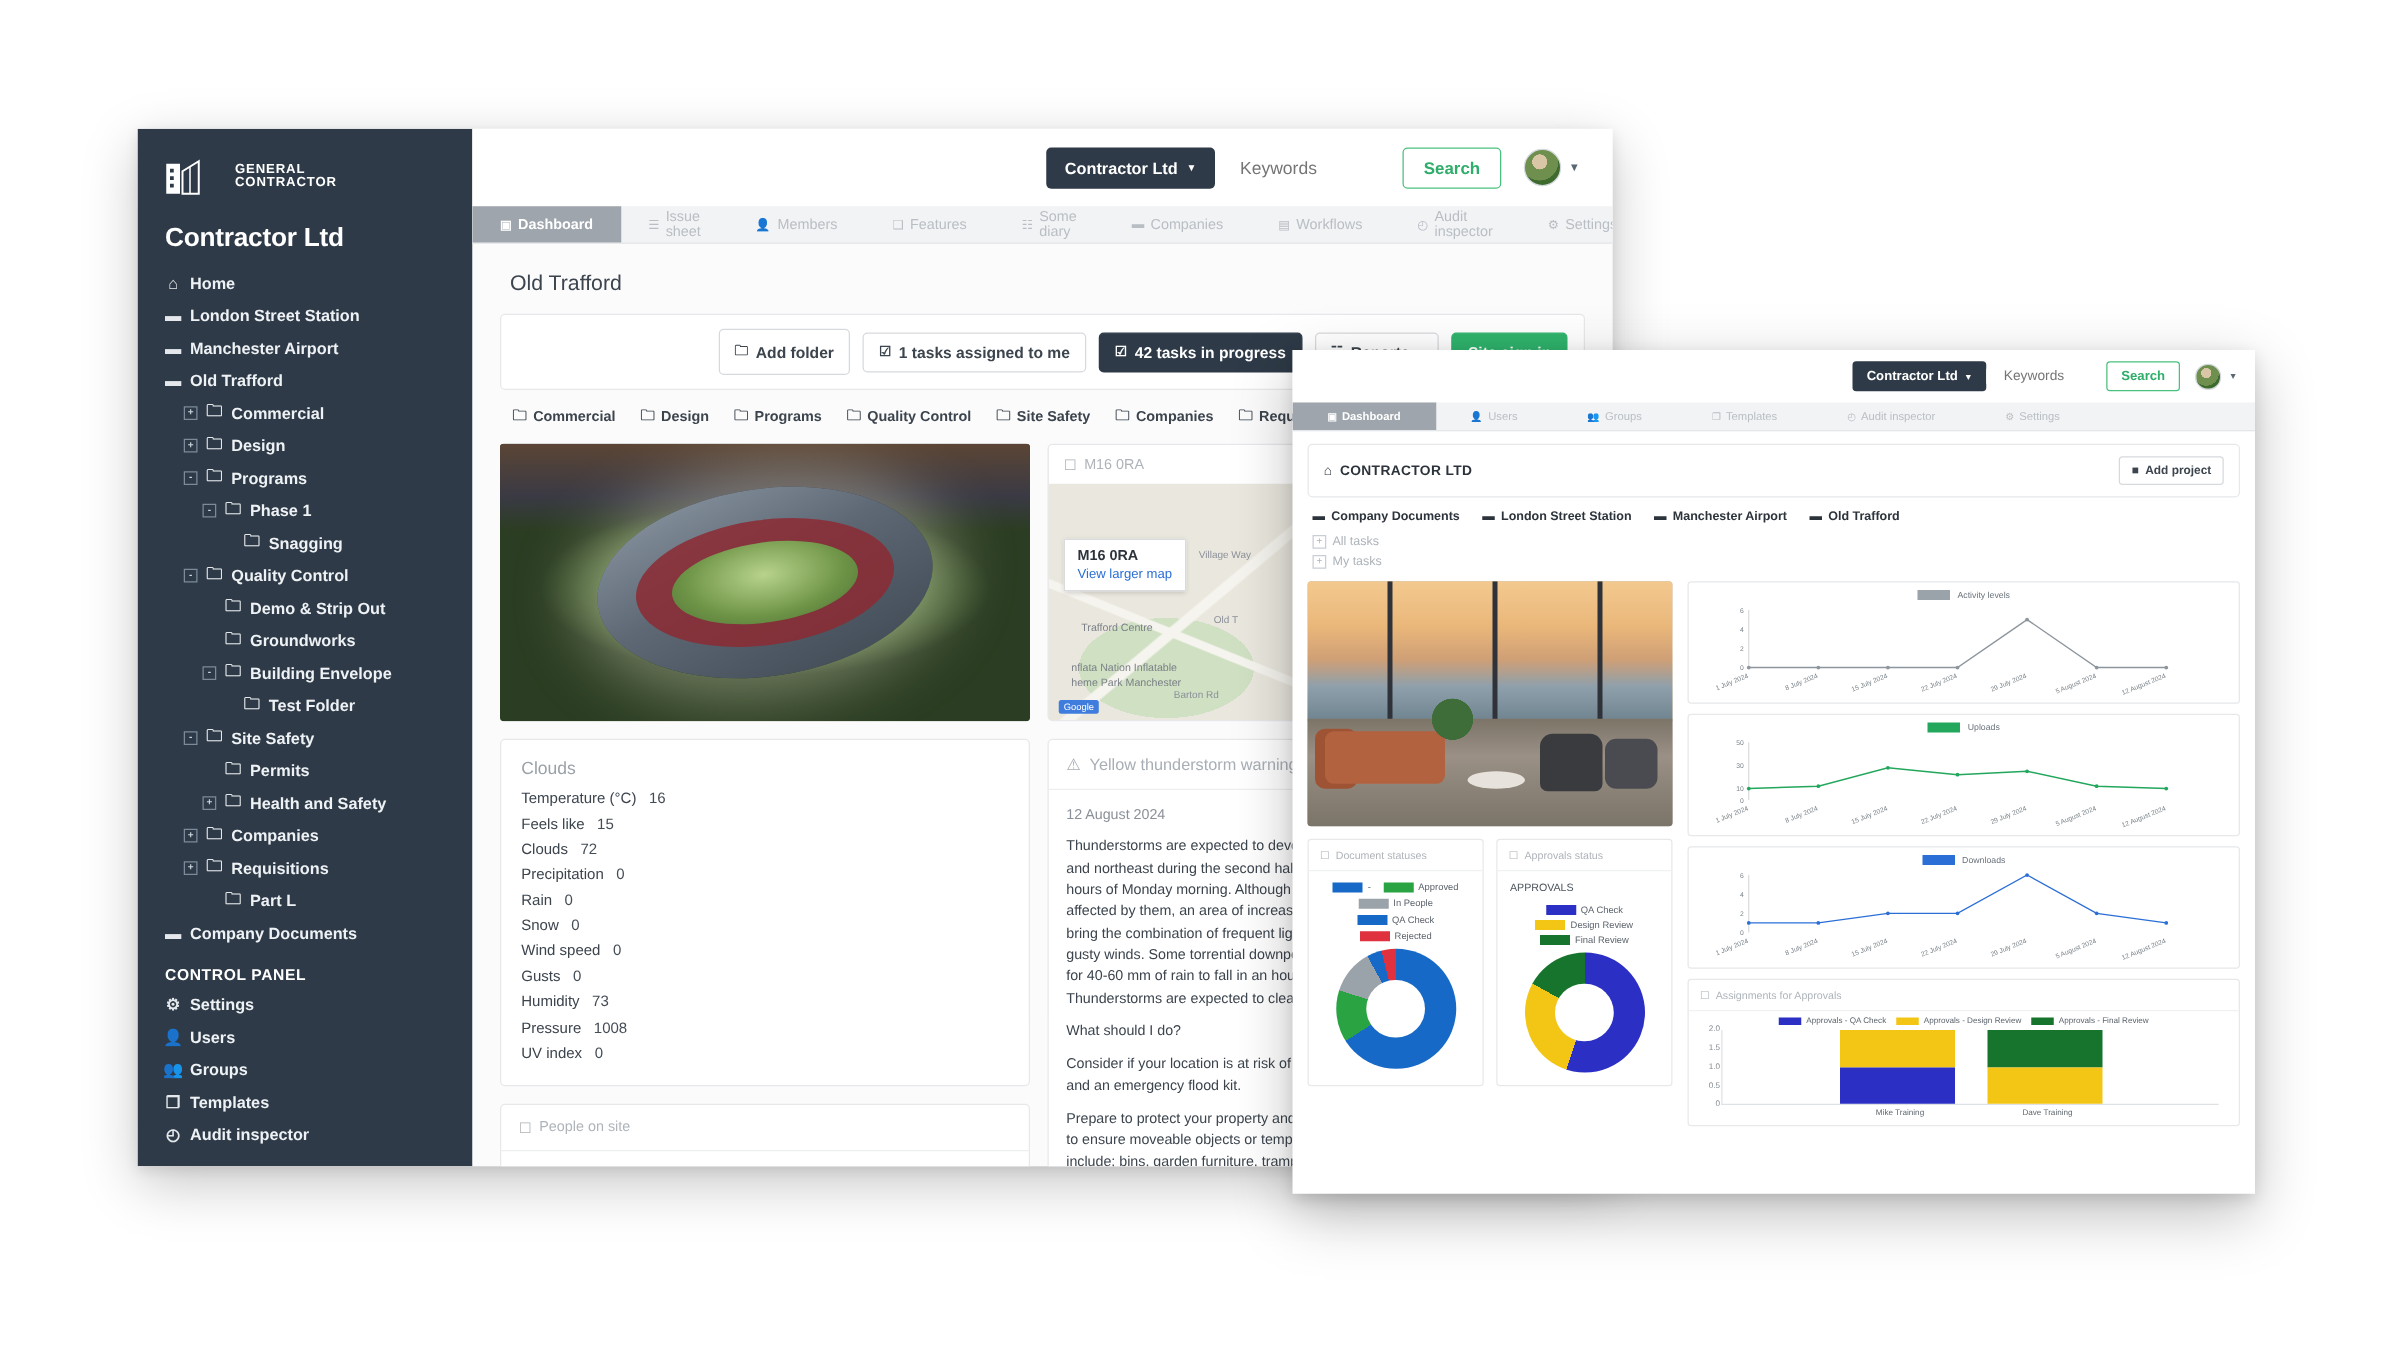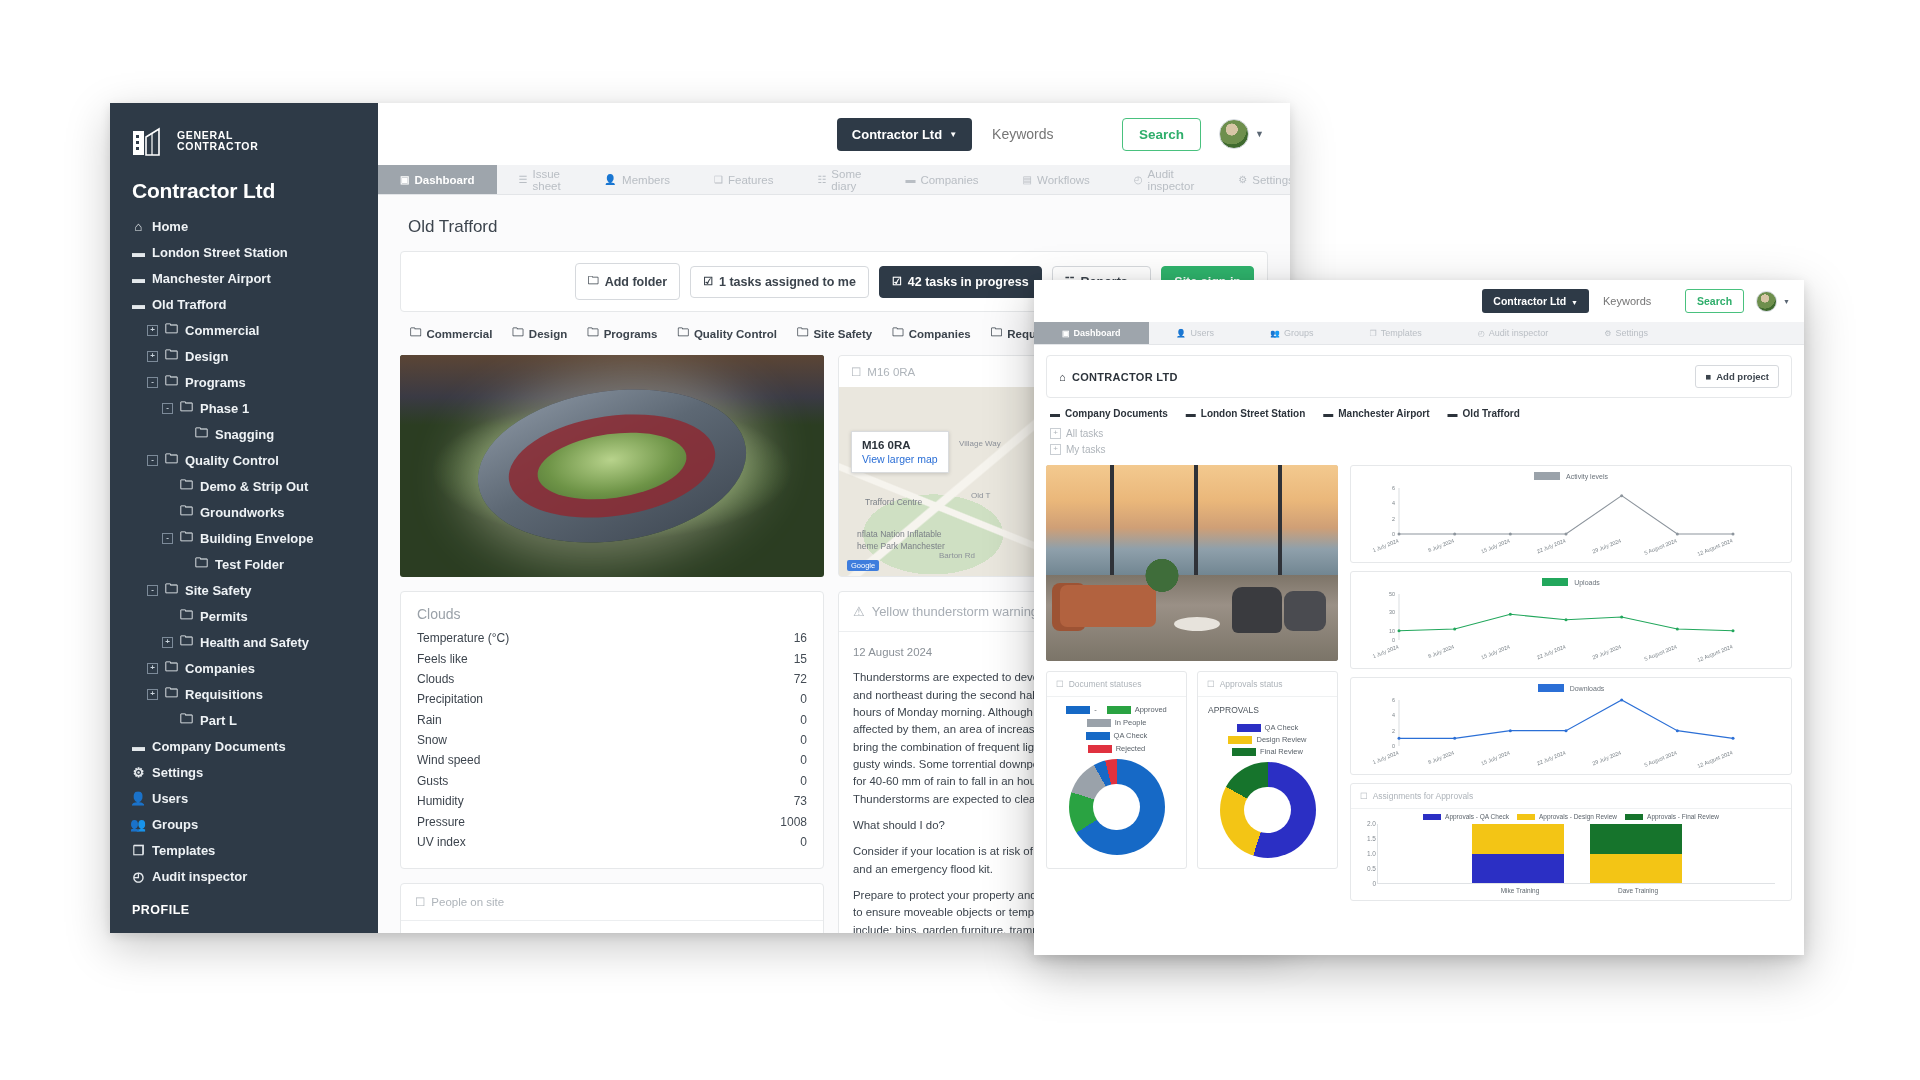--- a/index.html
+++ b/index.html
@@ -22,21 +22,21 @@
 
   
   .sidebar {
     position: absolute; left: 0; top: 0;
     width: 268px; height: 100%;
     background: #2e3a47;
     color: #ffffff;
     padding: 14px 0 0 0;
     overflow: hidden;
   }
-  .logo-row { display: flex; align-items: center; gap: 15px; padding: 6px 0 0 22px; height: 42px; }
+  .logo-row { display: flex; align-items: center; gap: 26px; padding: 6px 0 0 22px; height: 42px; }
   .logo-mark { width: 30px; height: 32px; position: relative; flex: 0 0 auto; }
   .logo-text { font-size: 10.5px; line-height: 11px; font-weight: 700; letter-spacing: 0.7px; }
   .brand { font-size: 21px; font-weight: 700; padding: 20px 0 4px 22px; letter-spacing: -0.2px; }
 
   .nav { padding: 6px 0 0 0; font-size: 13px; }
   .nav-item {
     display: flex; align-items: center; gap: 7px;
     padding: 5.5px 10px 5.5px 22px;
     color: #eef2f5; font-weight: 600; white-space: nowrap;
   }
@@ -116,21 +116,21 @@
     width: 208px; height: 100px; border-radius: 50%;
     background: #8c2a32; opacity: .85;
   }
   .sky-glow { position: absolute; left: 0; top: 0; right: 0; height: 70px;
     background: linear-gradient(#5b4535 0%, #3a3a44 60%, rgba(0,0,0,0) 100%); }
 
   .wx { margin-top: 14px; padding: 14px 16px 16px 16px; }
   .wx-head { font-size: 14px; color: #9aa1a8; padding-bottom: 6px; }
   .wx-wrap { display: flex; gap: 14px; }
   .wx-table { flex: 1 1 auto; }
-  .wx-row { display: flex; justify-content: space-between; font-size: 12px; color: #3c444d; padding: 3.2px 0; }
+  .wx-row { display: flex; font-size: 12px; color: #3c444d; padding: 3.2px 0; gap: 10px; }
   .wx-row .v { color: #444c55; }
   .wx-icon-box { width: 90px; flex: 0 0 auto; text-align: center; }
   .wx-icon-card { border: 1px solid #eceef0; height: 68px; display: flex; align-items: center; justify-content: center; }
   .wx-cap { font-size: 11.5px; color: #4a525b; padding-top: 5px; }
 
   .people { margin-top: 14px; }
   .people-hd { font-size: 11.5px; color: #aeb4ba; padding: 11px 14px; border-bottom: 1px solid #eceef0; display: flex; gap: 6px; align-items: center; }
   .people-body { padding: 14px 14px 18px 14px; }
 
   .map-card { height: 222px; overflow: hidden; position: relative;
@@ -357,20 +357,21 @@
         </div>
         <div class="nav-item" style="padding-left: 52px;">
           <span class="expander" style="visibility: hidden;"></span>
           <span class="ico">🗀</span>
           <span>Part L</span>
         </div>
         <div class="nav-item" style="padding-left: 22px;">
           <span class="ico">▬</span>
           <span>Company Documents</span>
         </div>
+        <div class="nav-sec">CONTROL PANEL</div>
         <div class="nav-item" style="padding-left: 22px;">
           <span class="ico">⚙</span>
           <span>Settings</span>
         </div>
         <div class="nav-item" style="padding-left: 22px;">
           <span class="ico">👤</span>
           <span>Users</span>
         </div>
         <div class="nav-item" style="padding-left: 22px;">
           <span class="ico">👥</span>

